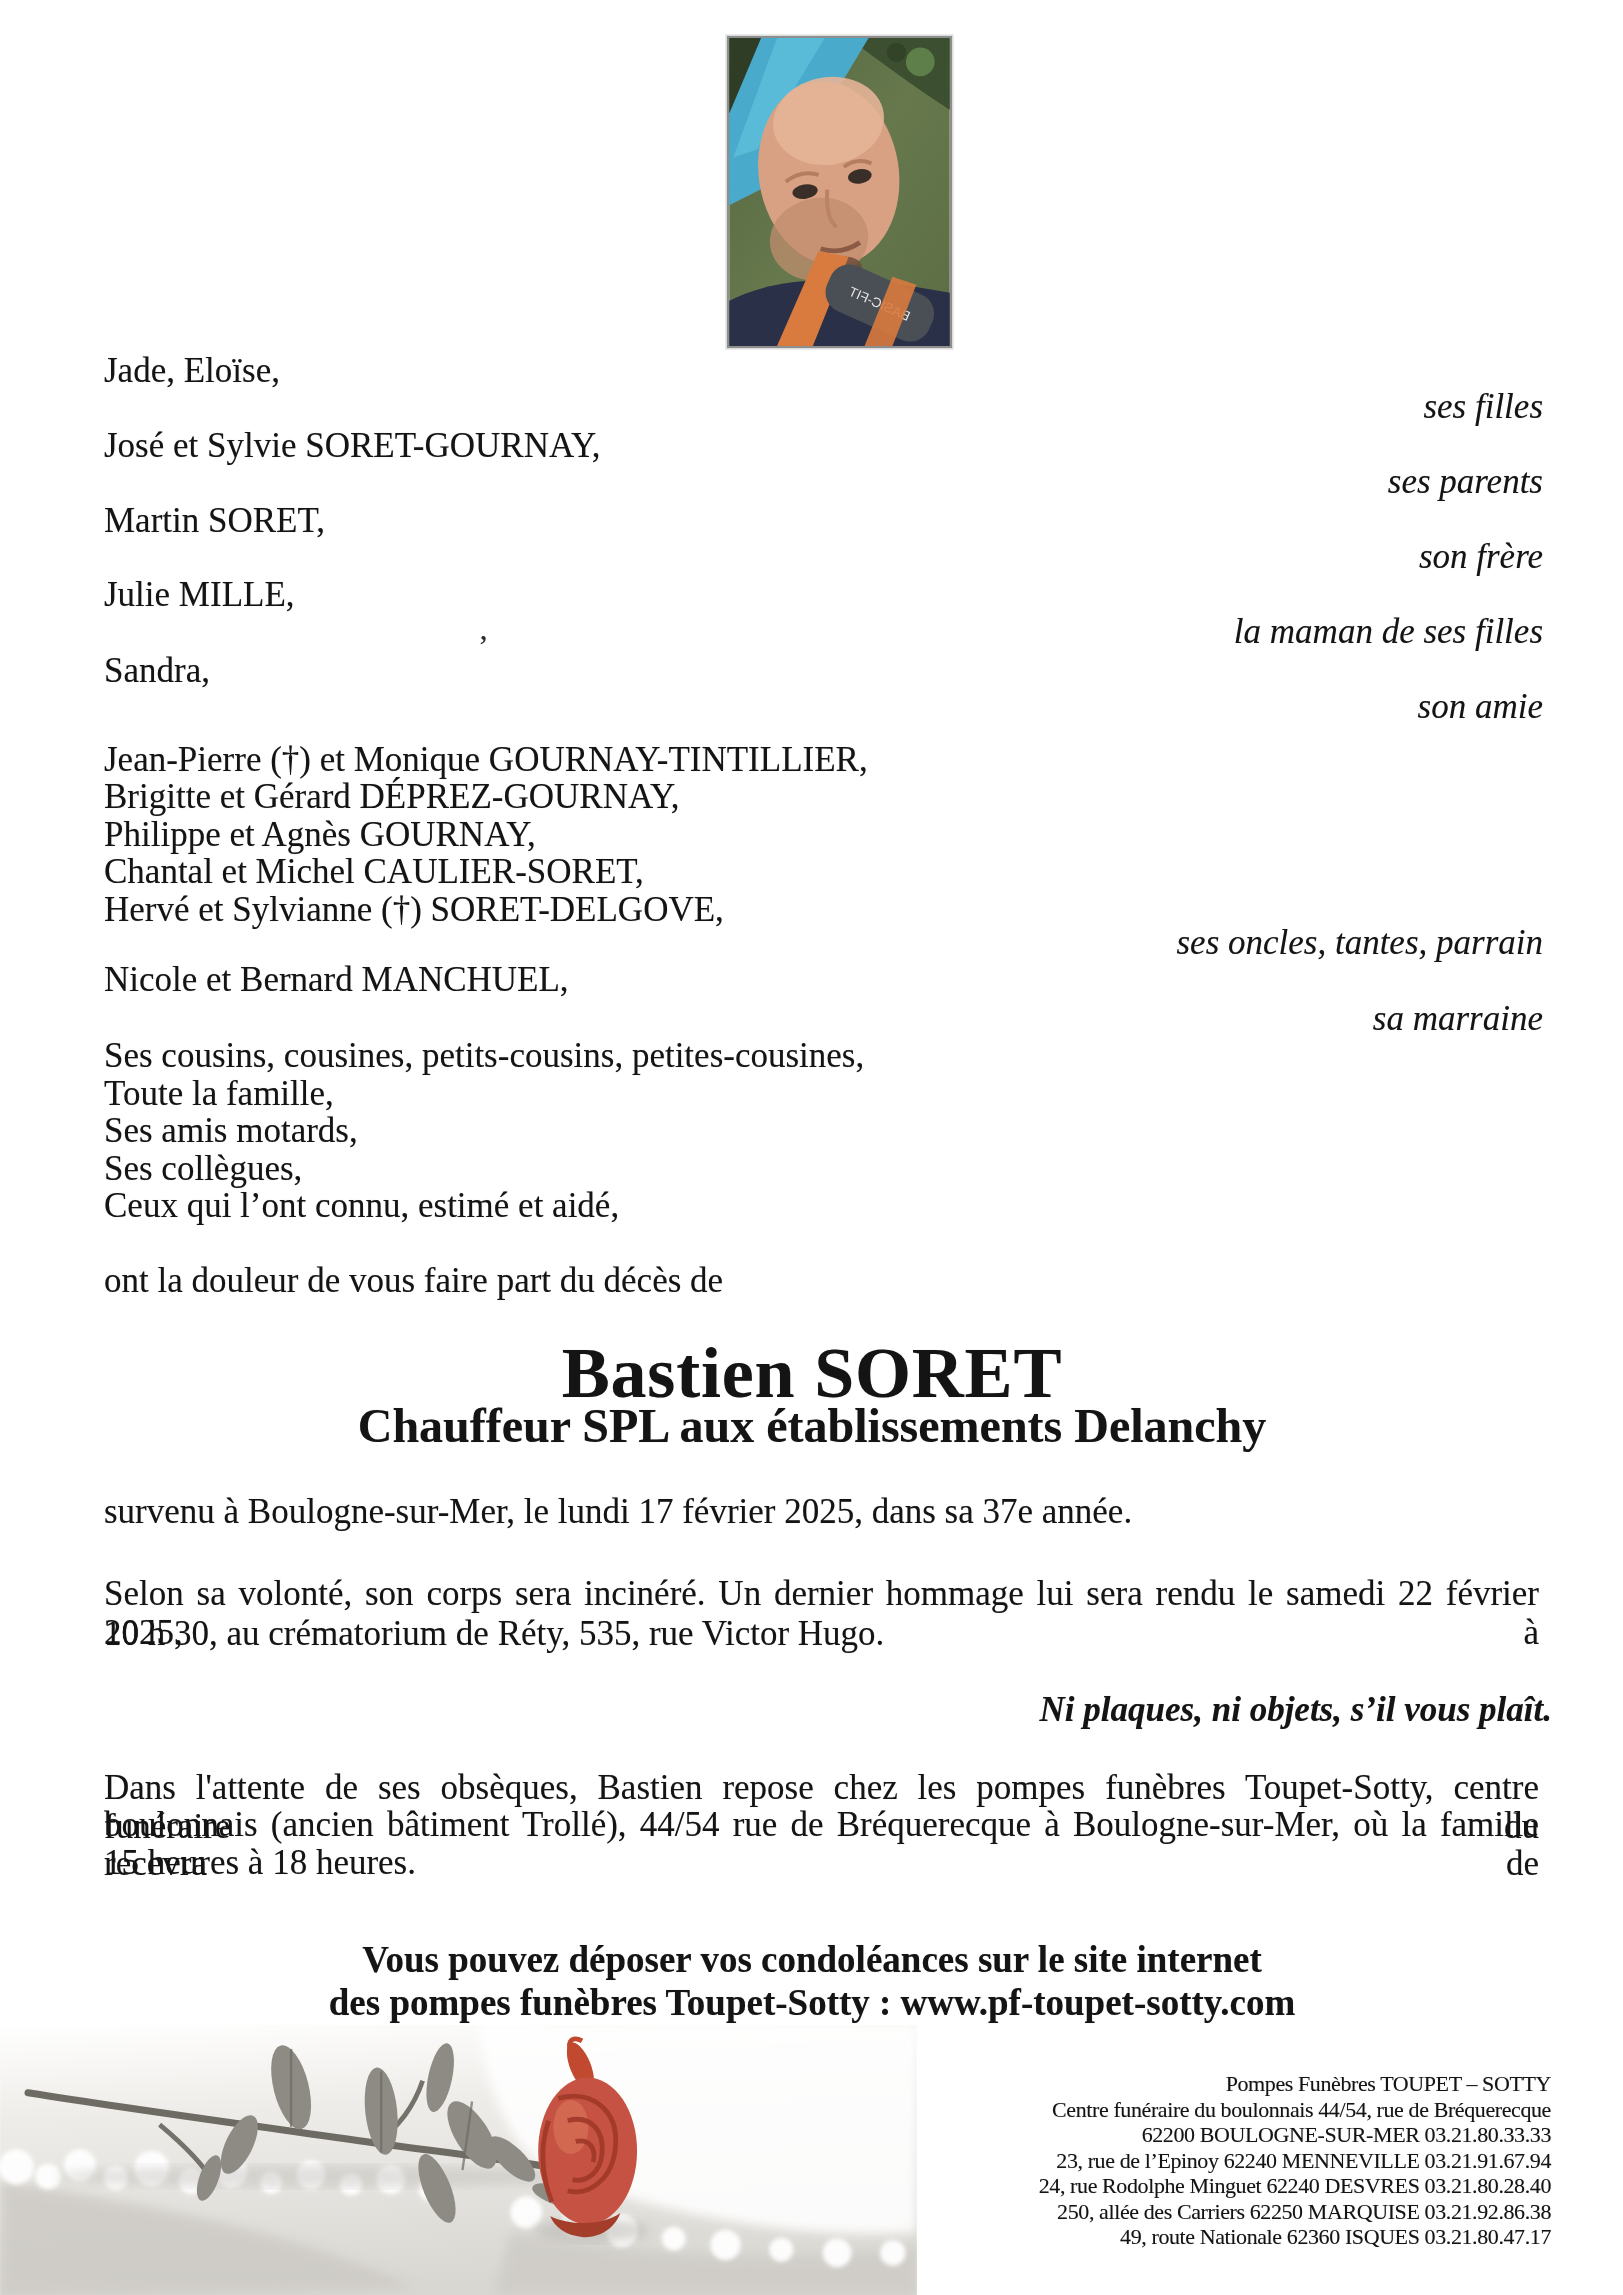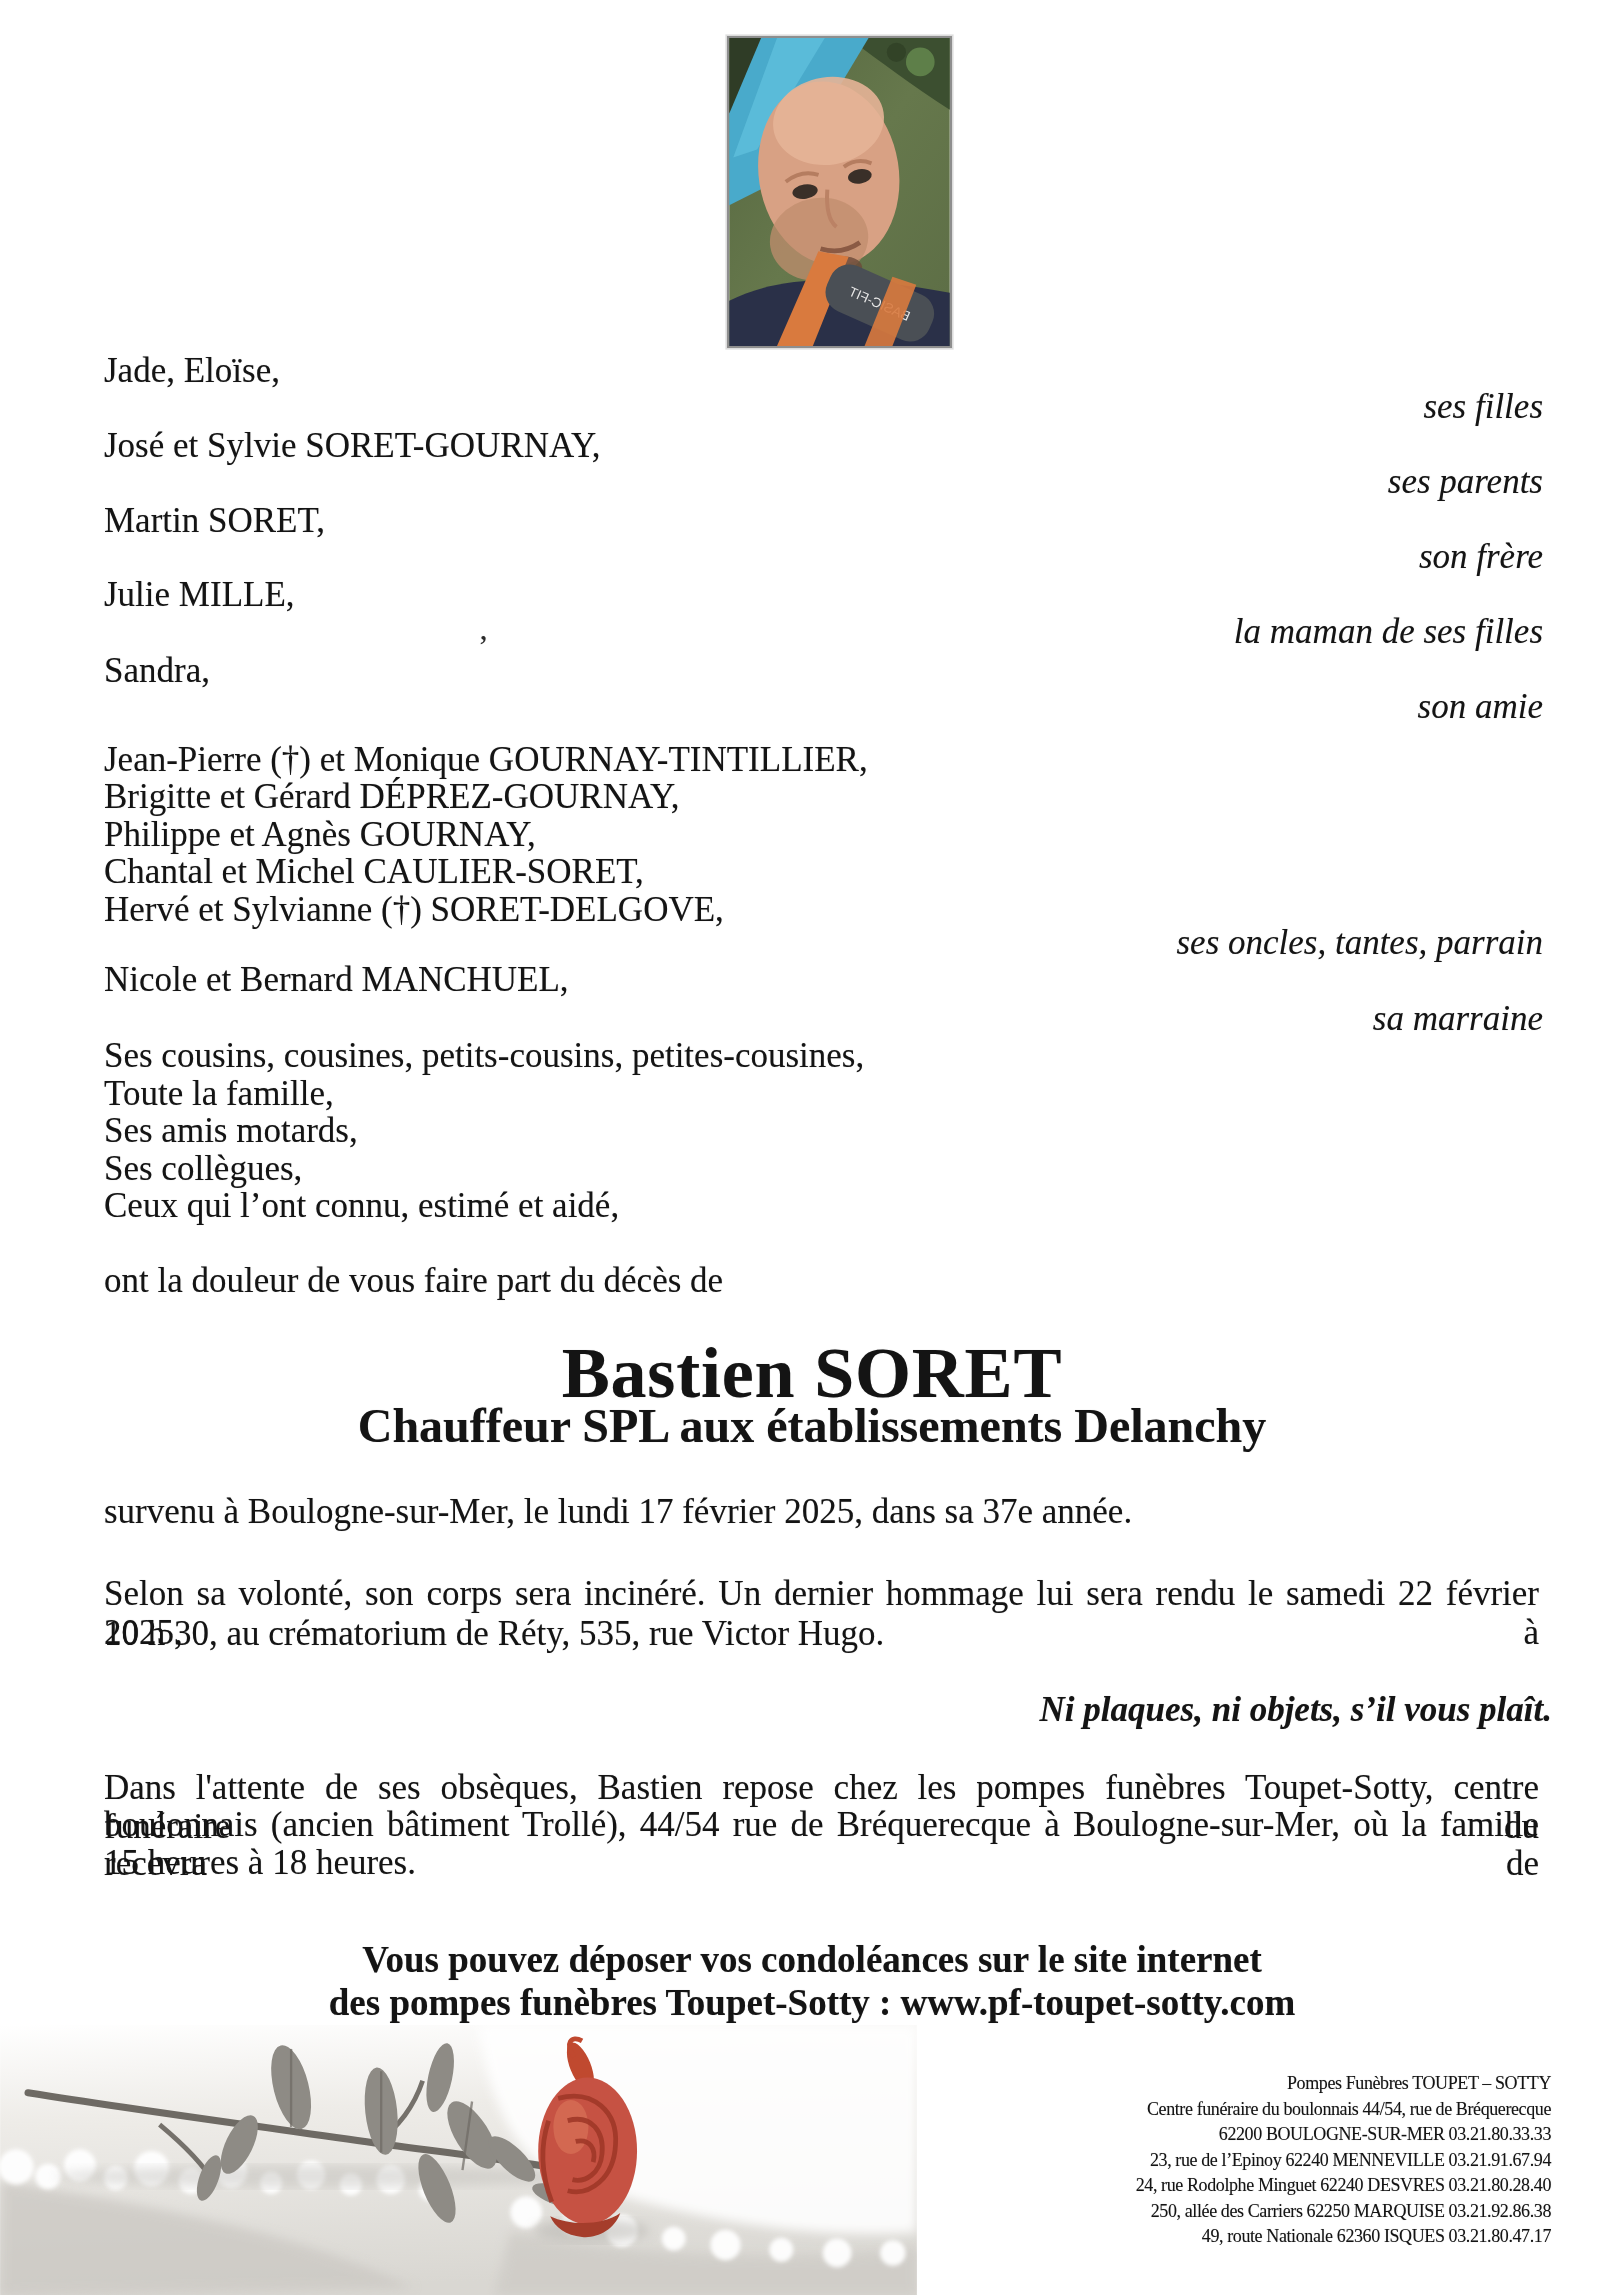--- a/index.html
+++ b/index.html
@@ -22,21 +22,21 @@
   .boldital{font-weight:bold;font-style:italic;}
   .cond{font-size:37px;font-weight:bold;margin-top:8px;}
   .photo{
     position:absolute;left:727px;top:36px;width:221px;height:308px;
     border:2.4px solid rgba(50,50,50,.55);
     box-shadow:0 0 0 1.6px rgba(120,120,120,.25);
     overflow:hidden;
   }
   .footer{
     position:absolute;right:73px;top:2071px;
-    text-align:right;font-size:18px;line-height:25.5px;letter-spacing:-0.4px;
+    text-align:right;font-size:22px;line-height:25.5px;letter-spacing:-0.4px;
     white-space:nowrap;
   }
   .roseimg{position:absolute;left:0;top:2025px;width:917px;height:271px;}
   .artifact{position:absolute;left:478px;top:628px;font-size:32px;color:#2a2a2a;}
   svg{display:block;}
 </style>
 </head>
 <body>
 
 <div class="page">

